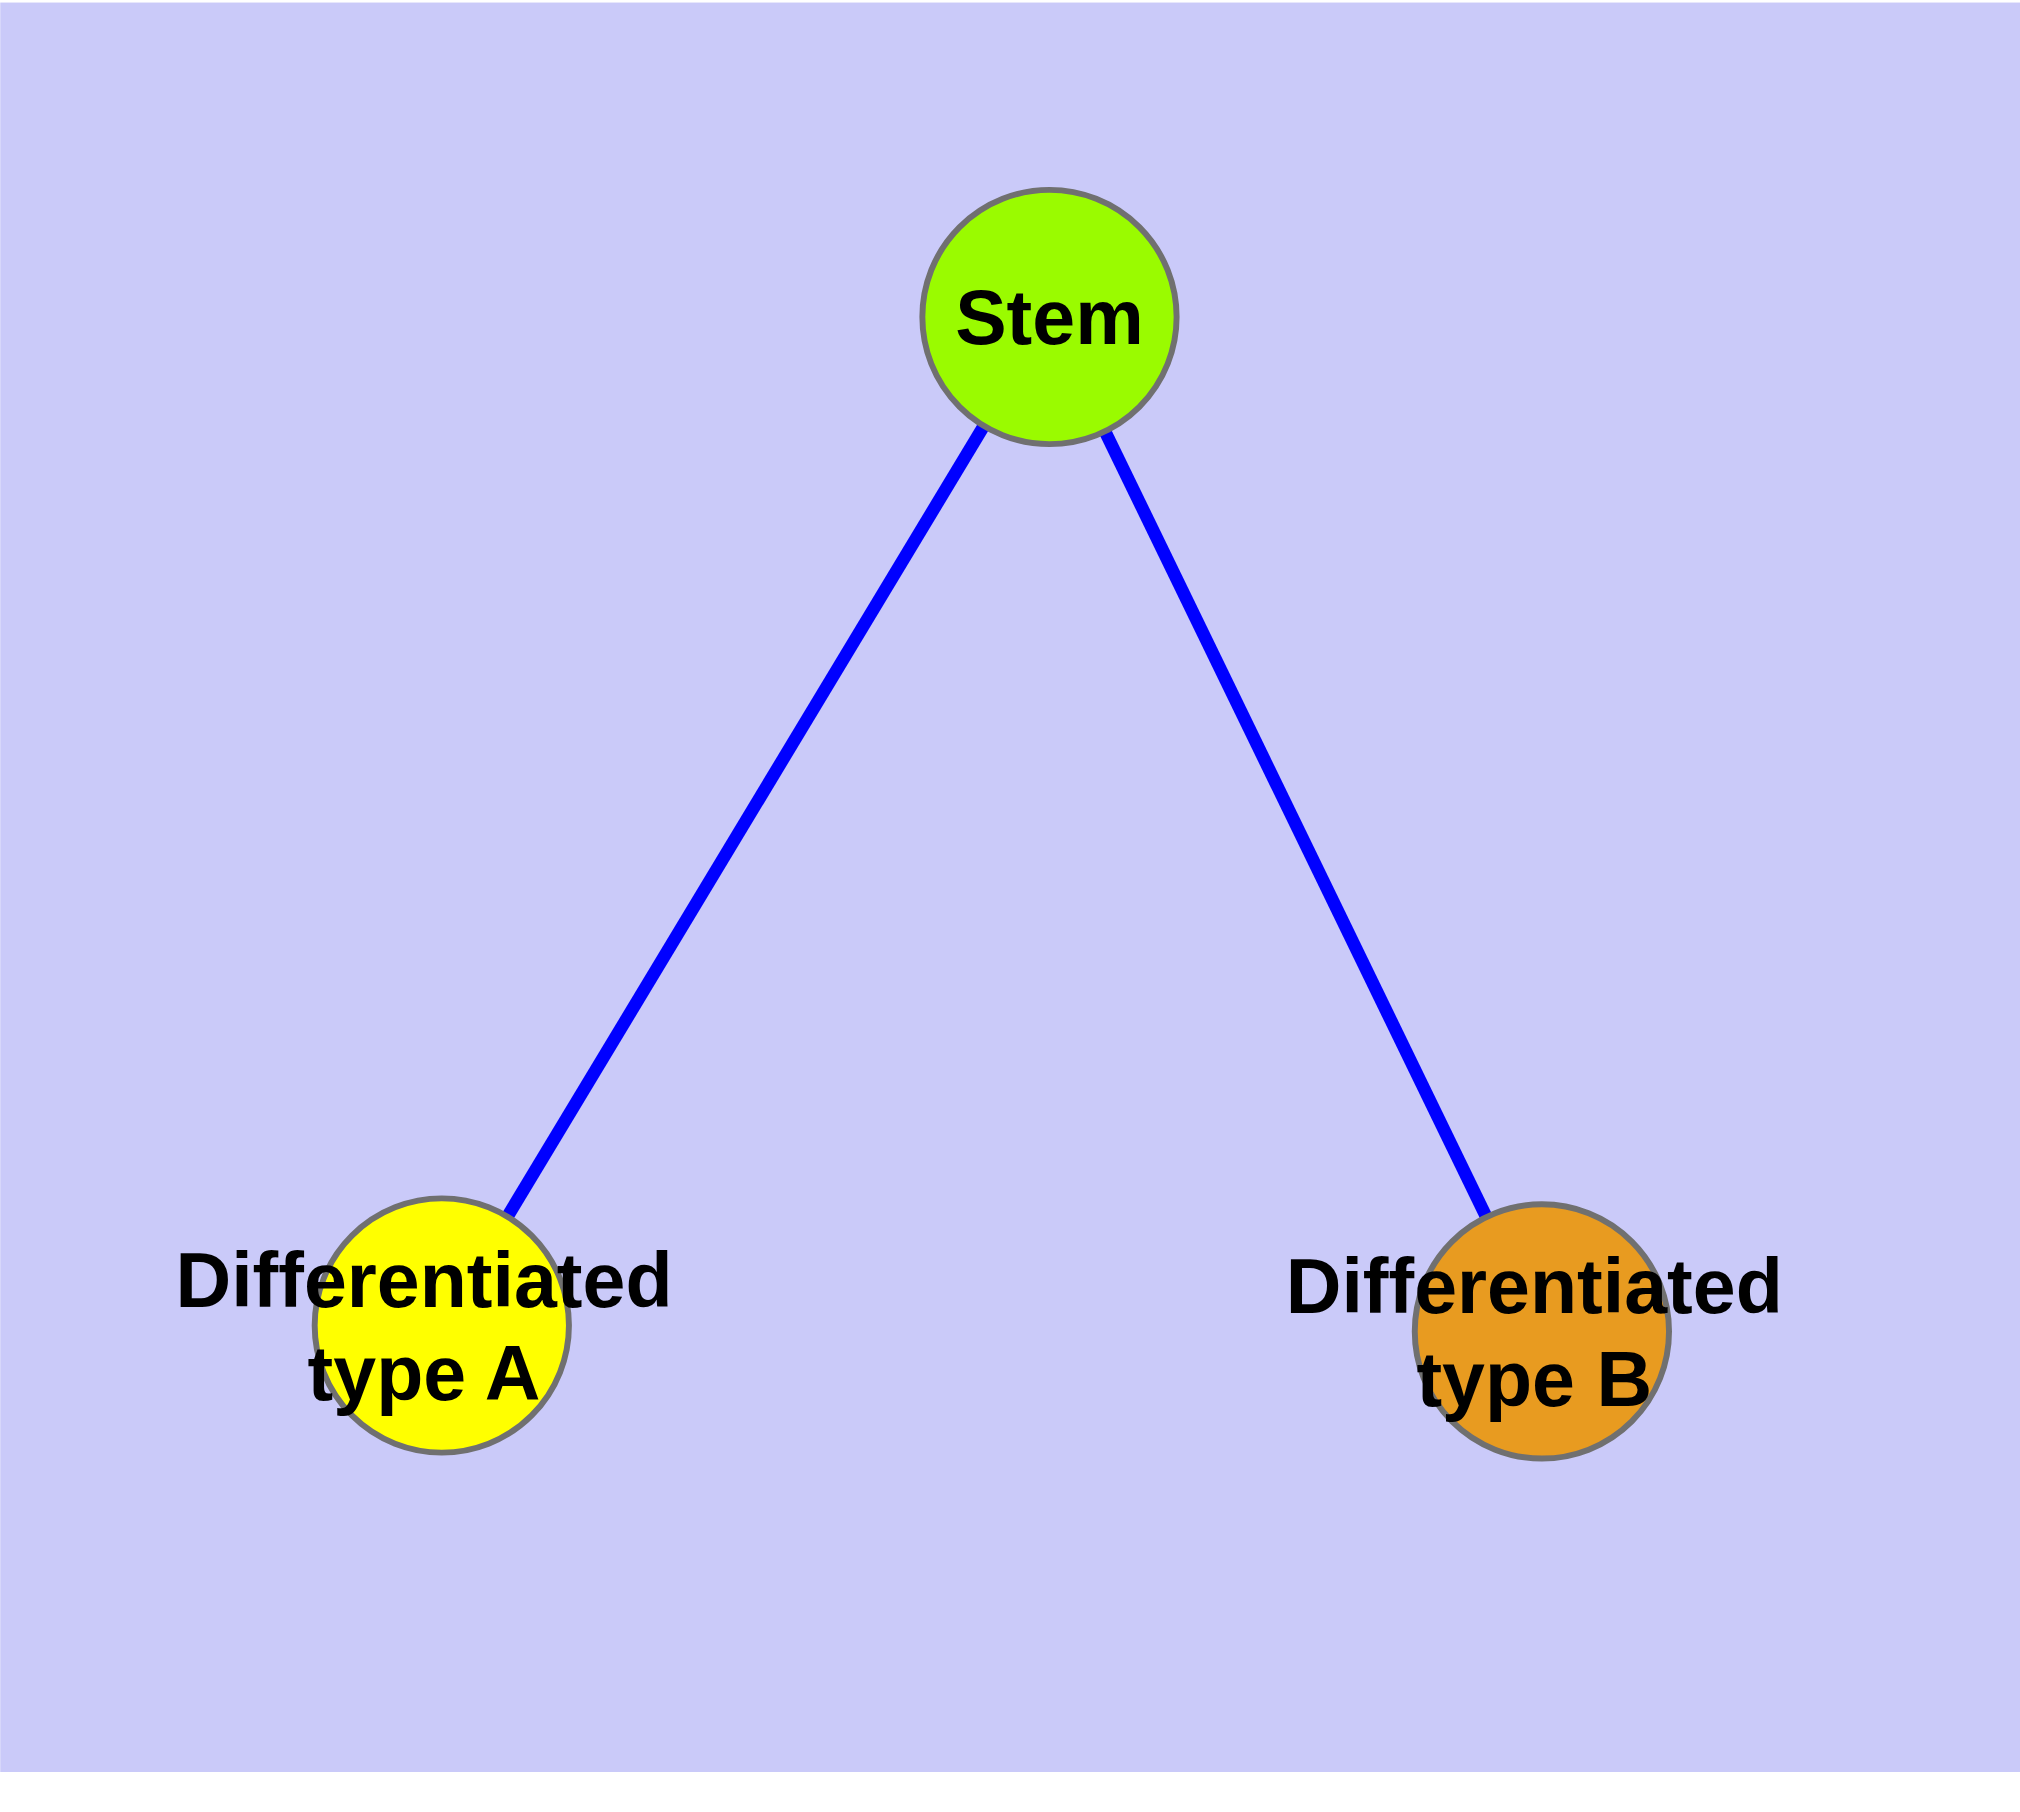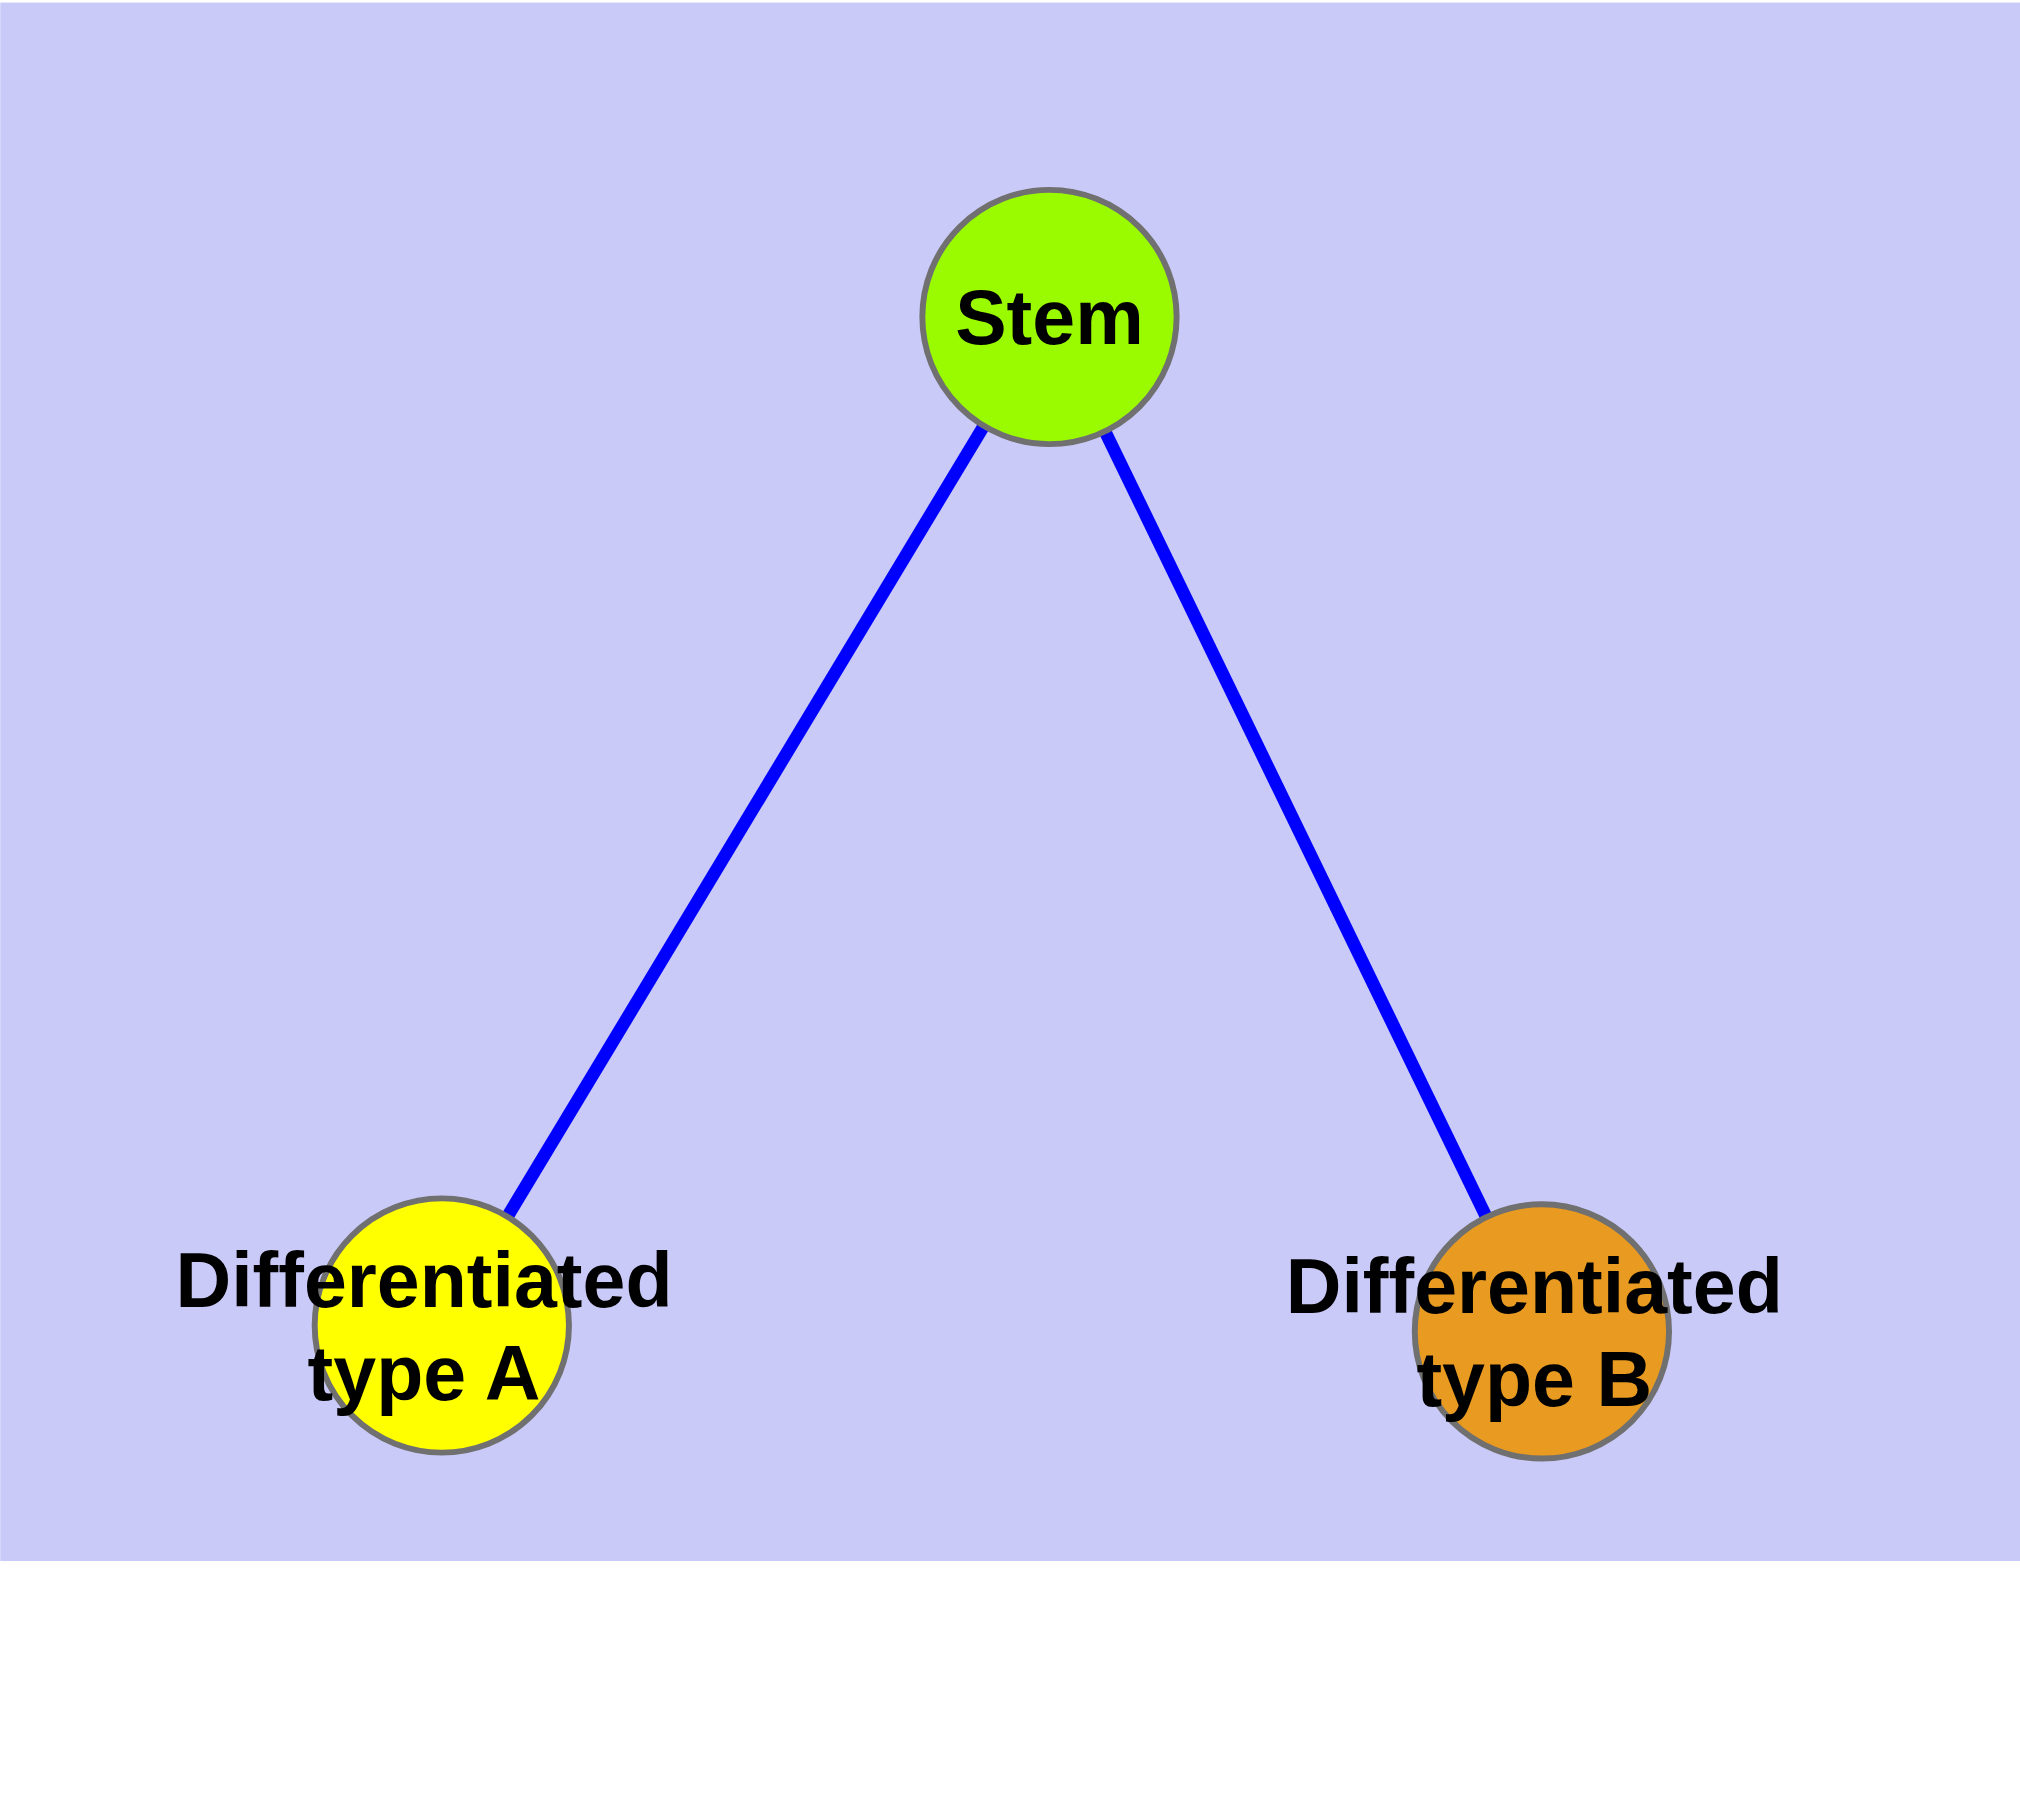--- a/index.html
+++ b/index.html
@@ -3,21 +3,21 @@
 <meta charset="utf-8">
 <style>
   html, body {
     margin: 0;
     padding: 0;
     background: #ffffff;
   }
   .page {
     position: relative;
     width: 2021px;
-    height: 1561px;
+    height: 1772px;
     overflow: hidden;
     text-align: right;
   }
   svg {
     display: block;
   }
   .node-label {
     font-family: "Liberation Sans", sans-serif;
     font-weight: bold;
     font-size: 91px;

